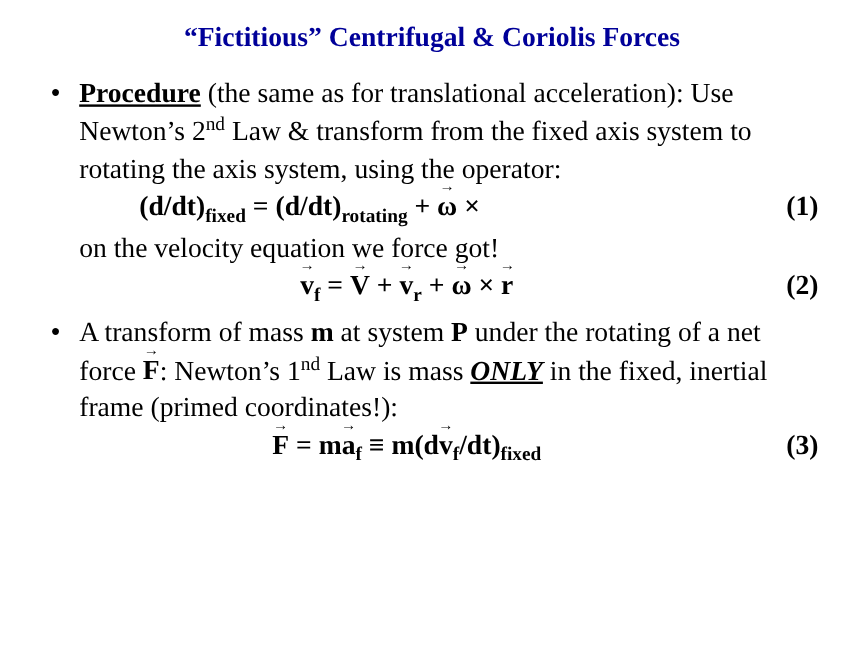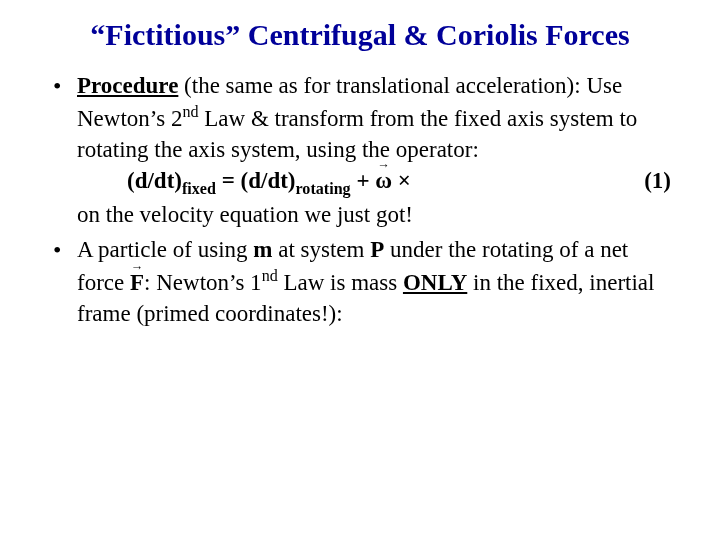--- a/index.html
+++ b/index.html
@@ -9,30 +9,30 @@
     height: 540px;
     background: #ffffff;
     font-family: "Times New Roman", Times, serif;
     color: #000000;
     overflow: hidden;
   }
   .slide {
     padding: 18px 38px 0 38px;
   }
   .title {
-    font-size: 30px;
+    font-size: 23px;
     font-weight: bold;
     color: #000099;
     text-align: center;
     margin-bottom: 18px;
   }
   ul.bullets {
     list-style: none;
     padding: 0;
-    margin: 11px;
+    margin: 0;
   }
   ul.bullets > li {
     position: relative;
     padding-left: 28px;
     font-size: 23px;
     line-height: 1.35;
     margin-bottom: 4px;
   }
   ul.bullets > li::before {
     content: "•";
@@ -87,23 +87,35 @@
     <li>
       <span class="b u">Procedure</span><span> (the same as for translational acceleration): Use Newton’s 2</span><span class="sup">nd</span><span> Law &amp; transform from the fixed axis system to rotating the axis system, using the operator:</span>
 
       <div class="eq-row">
         <div class="eq-left eq1-left b">
           <span>(d/dt)</span><span class="sub">fixed</span><span> = (d/dt)</span><span class="sub">rotating</span><span> + </span><span class="vec">ω</span><span> ×</span>
         </div>
         <div class="eq-num">(1)</div>
       </div>
 
-      <div class="indent-block">on the velocity equation we just got!</div>
+      <div class="indent-block">on the velocity equation we force got!</div>
 
+      <div class="eq-row">
+        <div class="eq-left b">
+          <span class="vec">v</span><span class="sub">f</span><span> = </span><span class="vec">V</span><span> + </span><span class="vec">v</span><span class="sub">r</span><span> + </span><span class="vec">ω</span><span> × </span><span class="vec">r</span>
+        </div>
+        <div class="eq-num">(2)</div>
+      </div>
     </li>
 
     <li>
-      <span>A particle of using </span><span class="b">m</span><span> at system </span><span class="b">P</span><span> under the rotating of a net force </span><span class="b vec">F</span><span>: Newton’s 1</span><span class="sup">nd</span><span> Law is mass </span><span class="b u" style="">ONLY</span><span> in the fixed, inertial frame (primed coordinates!):</span>
+      <span>A transform of mass </span><span class="b">m</span><span> at system </span><span class="b">P</span><span> under the rotating of a net force </span><span class="b vec">F</span><span>: Newton’s 1</span><span class="sup">nd</span><span> Law is mass </span><span class="b u" style="font-style:italic">ONLY</span><span> in the fixed, inertial frame (primed coordinates!):</span>
 
+      <div class="eq-row">
+        <div class="eq-left b">
+          <span class="vec">F</span><span> = m</span><span class="vec">a</span><span class="sub">f</span><span> ≡ m(d</span><span class="vec">v</span><span class="sub">f</span><span>/dt)</span><span class="sub">fixed</span>
+        </div>
+        <div class="eq-num">(3)</div>
+      </div>
     </li>
 
   </ul>
 </div>
 
 </body></html>

